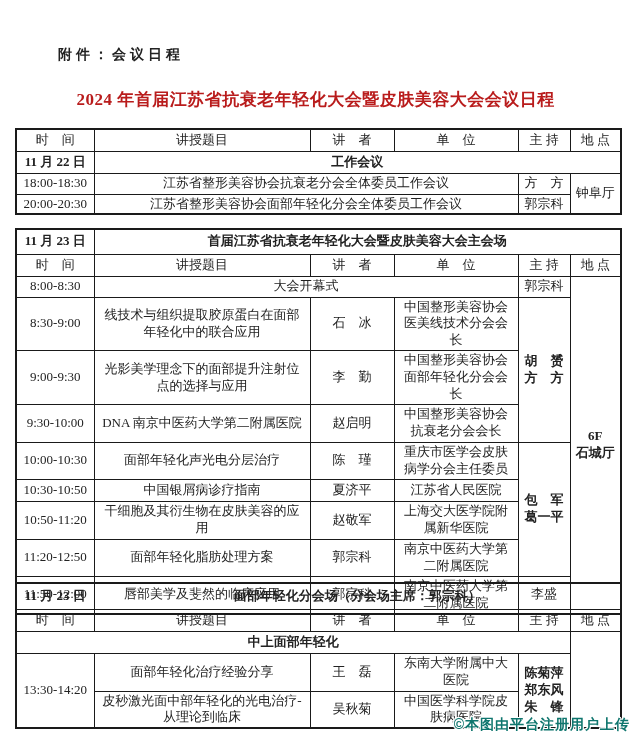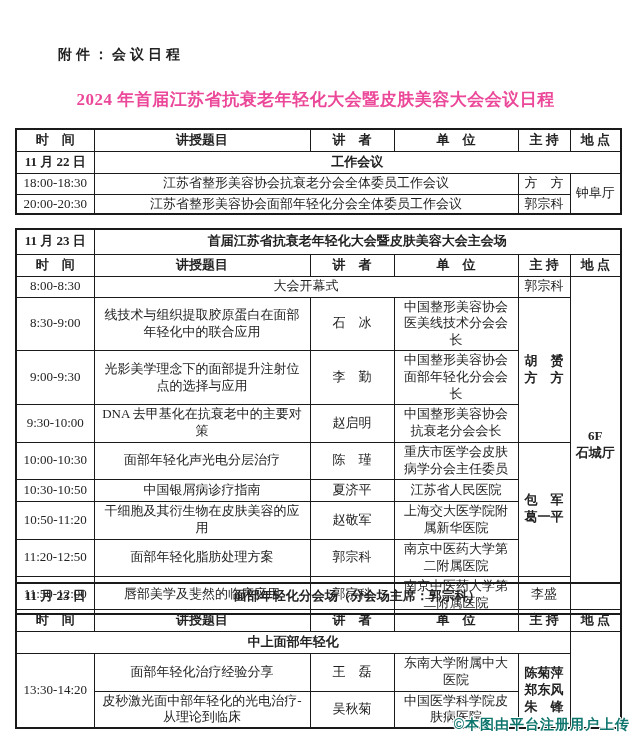--- a/index.html
+++ b/index.html
@@ -7,35 +7,35 @@
     width:631px;height:735px;position:relative;background:#ffffff;
     font-family:"Liberation Serif","DejaVu Serif",serif;color:#1a1a1a;
     overflow:hidden;
   }
   .note{
     position:absolute;left:58px;top:14px;
     font-size:14px;font-weight:bold;letter-spacing:4px;color:#222;margin-top:32px;
   }
   .doc-title{
     position:absolute;left:0;top:88px;width:631px;text-align:center;
-    font-size:17px;font-weight:bold;letter-spacing:0.5px;color:#ec4899;
+    font-size:17px;font-weight:bold;letter-spacing:0.5px;color:#b91c1c;
   }
   table.sched{
     position:absolute;left:15px;border-collapse:collapse;table-layout:fixed;
     width:605px;border:2px solid #1a1a1a;
   }
   #table1{top:128px;}
   #table2{top:228px;}
   #table3{top:582px;}
   table.sched td{
     border:1px solid #1a1a1a;font-size:13px;line-height:1.3;
     padding:1px 4px;text-align:center;vertical-align:middle;color:#222;
     overflow:hidden;
   }
-  td.hdr{font-weight:bold;}
+  td.hdr{font-weight:normal;}
   td.date{font-weight:bold;margin-top:48px;}
   td.session{font-weight:bold;text-align:center;}
   td.lft{text-align:left;padding-left:8px;}
   td.pre{white-space:pre-line;font-weight:bold;}
   .watermark{
     position:absolute;right:1px;bottom:1px;
     font-family:"Liberation Sans","DejaVu Sans",sans-serif;
     font-size:14px;font-weight:bold;letter-spacing:1px;color:#0f766e;
     text-shadow:-1px -1px 0 #fff,1px -1px 0 #fff,-1px 1px 0 #fff,1px 1px 0 #fff,0 1px 0 #fff,0 -1px 0 #fff;
   }
@@ -120,21 +120,21 @@
 方　方</td>
   </tr>
   <tr style="height:37px">
     <td>9:00-9:30</td>
     <td class="lft">光影美学理念下的面部提升注射位点的选择与应用</td>
     <td>李　勤</td>
     <td class="lft">中国整形美容协会面部年轻化分会会长</td>
   </tr>
   <tr style="height:38px">
     <td>9:30-10:00</td>
-    <td class="lft">DNA 去甲基化在抗衰老中的主要对策</td>
+    <td class="lft">DNA 南京中医药大学第二附属医院</td>
     <td>赵启明</td>
     <td class="lft">中国整形美容协会抗衰老分会会长</td>
   </tr>
   <tr style="height:37px">
     <td>10:00-10:30</td>
     <td class="lft">面部年轻化声光电分层治疗</td>
     <td>陈　瑾</td>
     <td class="lft">重庆市医学会皮肤病学分会主任委员</td>
     <td rowspan="4" class="pre">包　军
 葛一平</td>

